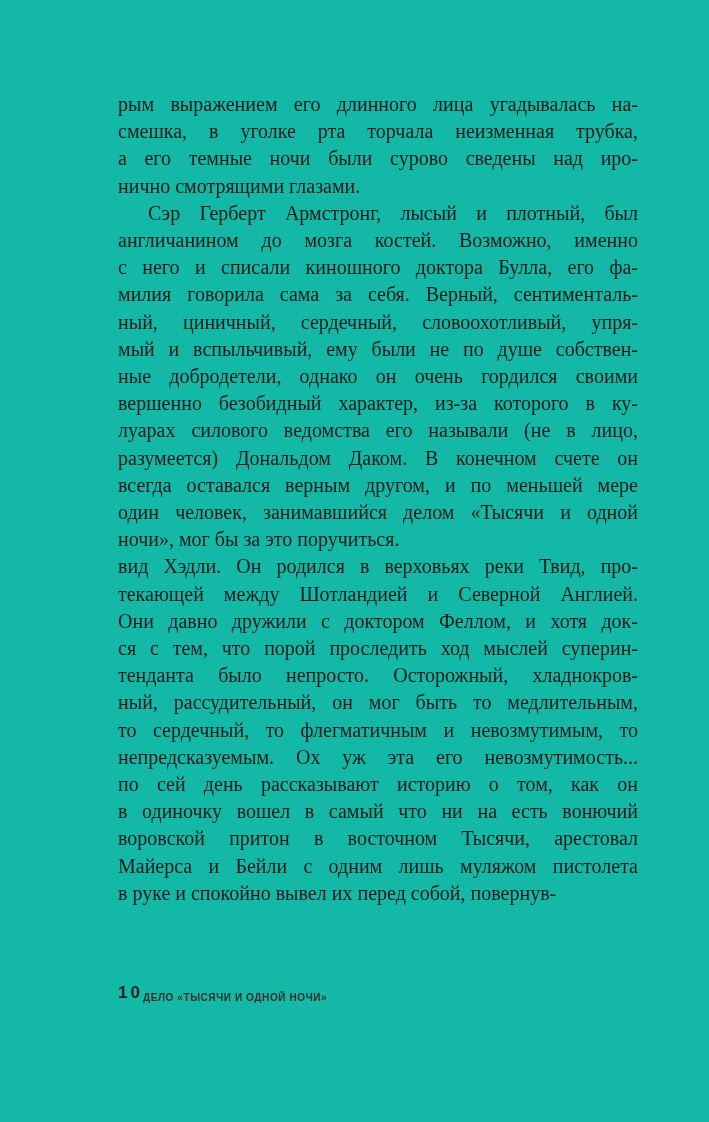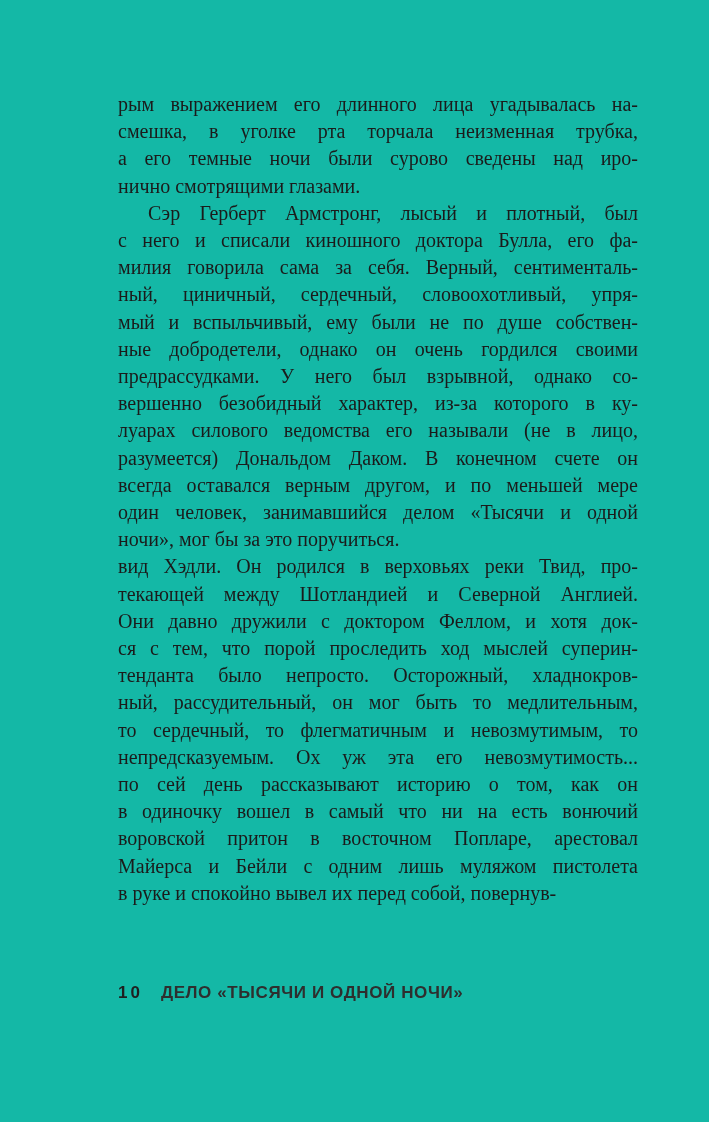--- a/index.html
+++ b/index.html
@@ -44,61 +44,60 @@
     align-items: flex-end;
     font-family: "Liberation Sans", sans-serif;
   }
   .page-number {
     font-size: 17px;
     font-weight: bold;
     letter-spacing: 3px;
     color: #1f1f1f;
   }
   .running-title {
-    margin-left: 18px;
-    font-size: 17px;
+    font-size: 10px;
     font-weight: bold;
     letter-spacing: 0.6px;
     color: #2e2e2e;
   }
 </style>
 </head>
 <body>
 
 <div class="page">
 
   <div class="text-block">
       <div class="line">рым выражением его длинного лица угадывалась на-</div>
       <div class="line">смешка, в уголке рта торчала неизменная трубка,</div>
       <div class="line">а его темные ночи были сурово сведены над иро-</div>
       <div class="line last">нично смотрящими глазами.</div>
       <div class="line indent">Сэр Герберт Армстронг, лысый и плотный, был</div>
+      <div class="line">англичанином до мозга костей. Возможно, именно</div>
       <div class="line">с него и списали киношного доктора Булла, его фа-</div>
       <div class="line">милия говорила сама за себя. Верный, сентименталь-</div>
       <div class="line">ный, циничный, сердечный, словоохотливый, упря-</div>
       <div class="line">мый и вспыльчивый, ему были не по душе собствен-</div>
       <div class="line">ные добродетели, однако он очень гордился своими</div>
-      <div class="line">предрассудками. У него был взрывной, однако со-</div>
       <div class="line">вершенно безобидный характер, из-за которого в ку-</div>
       <div class="line">луарах силового ведомства его называли (не в лицо,</div>
       <div class="line">разумеется) Дональдом Даком. В конечном счете он</div>
       <div class="line">всегда оставался верным другом, и по меньшей мере</div>
       <div class="line">один человек, занимавшийся делом «Тысячи и одной</div>
       <div class="line last">ночи», мог бы за это поручиться.</div>
       <div class="line">вид Хэдли. Он родился в верховьях реки Твид, про-</div>
       <div class="line">текающей между Шотландией и Северной Англией.</div>
       <div class="line">Они давно дружили с доктором Феллом, и хотя док-</div>
       <div class="line">ся с тем, что порой проследить ход мыслей суперин-</div>
       <div class="line">тенданта было непросто. Осторожный, хладнокров-</div>
       <div class="line">ный, рассудительный, он мог быть то медлительным,</div>
       <div class="line">то сердечный, то флегматичным и невозмутимым, то</div>
       <div class="line">непредсказуемым. Ох уж эта его невозмутимость...</div>
       <div class="line">по сей день рассказывают историю о том, как он</div>
       <div class="line">в одиночку вошел в самый что ни на есть вонючий</div>
-      <div class="line">воровской притон в восточном Попларе, арестовал</div>
+      <div class="line">воровской притон в восточном Тысячи, арестовал</div>
       <div class="line">Майерса и Бейли с одним лишь муляжом пистолета</div>
       <div class="line last">в руке и спокойно вывел их перед собой, повернув-</div>
     </div>
 
   <div class="footer">
     <span class="page-number">10</span>
     <span class="running-title">ДЕЛО «ТЫСЯЧИ И ОДНОЙ НОЧИ»</span>
   </div>
 
 </div>

